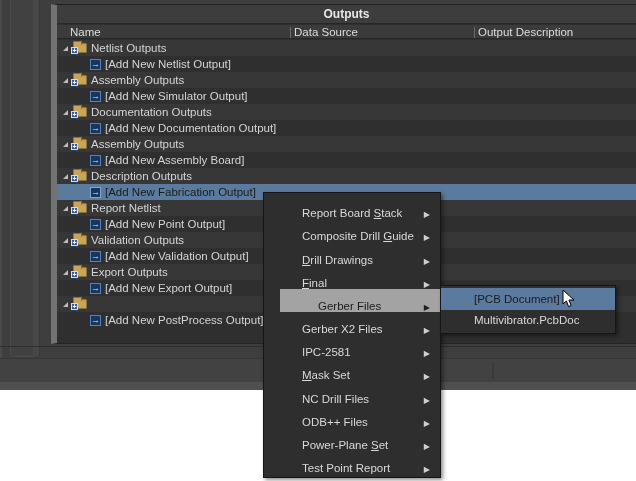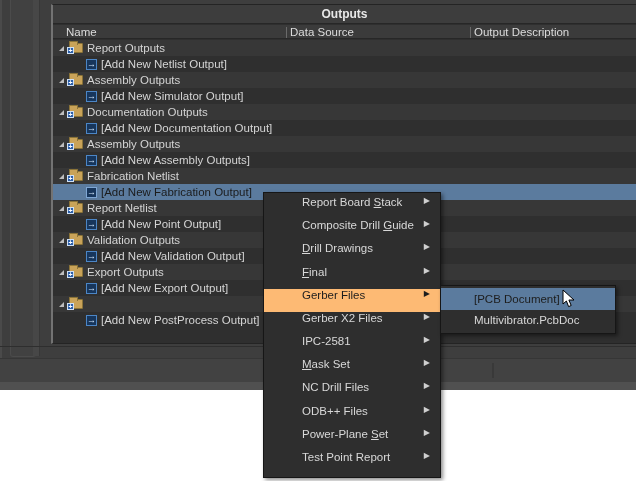--- a/index.html
+++ b/index.html
@@ -14,21 +14,21 @@
                    border:1px solid #4b4b4b; border-top:none; border-radius:0 0 3px 3px; background:#414141; }
   .gutter-strip  { position:absolute; left:33px; top:0; width:7px; height:356px;
                    background:#474747; border-right:1px solid #383838; }
   .band-line-1 { position:absolute; left:0; top:346px; width:636px; height:1px; background:#2e2e2e; }
   .band-2      { position:absolute; left:0; top:358px; width:636px; height:24px; background:#424242; border-top:1px solid #363636; }
   .splitter-tick { position:absolute; left:492px; top:363px; width:2px; height:15px; background:#393939; }
   .win-bottom-edge { position:absolute; left:0; top:382px; width:636px; height:8px; background:#505050; }
 
   
   .outputs-group { position:absolute; left:51px; top:4px; width:585px; height:340px;
-                   border-left:2px solid #737373; border-top:1px solid #242424; border-bottom:1px solid #242424;
+                   border-left:6px solid #737373; border-top:1px solid #242424; border-bottom:1px solid #242424;
                    background:#2f2f2f; }
   .group-header { position:absolute; left:0; top:0; width:100%; height:19px; background:#3d3d3d;
                   border-bottom:1px solid #272727; color:#e8e8e8; font-size:12px; font-weight:bold;
                   text-align:center; line-height:19px; }
   .grid-header { position:absolute; left:0; top:20px; width:100%; height:14px; background:#3b3b3b;
                  border-bottom:1px solid #272727; color:#dcdcdc; font-size:11.5px; line-height:14px; }
   .col-name { position:absolute; left:13px; top:0; }
   .col-datasource { position:absolute; left:237px; top:0; }
   .col-outputdesc { position:absolute; left:421px; top:0; }
   .col-sep { position:absolute; top:2px; width:1px; height:11px; background:#6a6a6a; }
@@ -51,24 +51,24 @@
                   border:1px solid #cfe0f4; color:#ffffff; font-size:7px; line-height:5px; font-weight:bold;
                   text-align:center; }
   .add-icon { width:11px; height:11px; background:#17365c; border:1px solid #4c86c6; color:#cfe4fa;
               font-size:9px; line-height:9px; text-align:center; margin-left:33px; margin-right:4px; flex:0 0 auto; }
   .row.selected .add-icon { border-color:#7ea6d4; }
 
   
   .context-menu { position:absolute; left:263px; top:192px; width:178px; height:286px;
                   background:#2e2e2e; border:1px solid #161616; box-shadow:2px 2px 4px rgba(0,0,0,0.45);
                   display:flex; flex-direction:column; padding:3px 0; z-index:10; }
-  .mi { flex:1; display:flex; align-items:flex-start; color:#d8d8d8; font-size:11.5px;
+  .mi { flex:1; display:flex; align-items:flex-end; color:#d8d8d8; font-size:11.5px;
         padding-left:38px; padding-right:10px; position:relative; white-space:nowrap; }
   .mi .arrow { position:absolute; right:10px; font-size:8px; color:#cfcfcf; }
-  .mi.hl { background:#fdba74; color:#1d1d1d; }
+  .mi.hl { background:#a3a3a3; color:#1d1d1d;margin-left:16px; }
   .mi.hl .arrow { color:#1d1d1d; }
   .u { text-decoration:underline; }
 
   
   .submenu { position:absolute; left:440px; top:285px; width:176px; height:49px;
              background:#2e2e2e; border:1px solid #161616; box-shadow:2px 2px 4px rgba(0,0,0,0.45);
              display:flex; flex-direction:column; padding:2px 0; z-index:11; }
   .smi { flex:1; display:flex; align-items:center; color:#d8d8d8; font-size:11.5px; padding-left:33px;
          white-space:nowrap; }
   .smi.hl { background:#5b7b9e; color:#1d1d1d; }
@@ -100,21 +100,21 @@
         <span class="col-sep sep-2"></span>
         <span class="col-outputdesc">Output Description</span>
       </div>
 
       <div class="rows">
         <div class="row cat">
           <span class="expander"></span>
           <span class="folder">
               <span class="folder-badge">+</span>
             </span>
-          <span>Report Outputs</span>
+          <span>Netlist Outputs</span>
         </div>
         <div class="row add">
           <span class="add-icon">→</span>
           <span>[Add New Netlist Output]</span>
         </div>
         <div class="row cat">
           <span class="expander"></span>
           <span class="folder">
               <span class="folder-badge">+</span>
             </span>
@@ -137,28 +137,28 @@
         </div>
         <div class="row cat">
           <span class="expander"></span>
           <span class="folder">
               <span class="folder-badge">+</span>
             </span>
           <span>Assembly Outputs</span>
         </div>
         <div class="row add">
           <span class="add-icon">→</span>
-          <span>[Add New Assembly Outputs]</span>
-        </div>
-        <div class="row cat">
-          <span class="expander"></span>
-          <span class="folder">
-              <span class="folder-badge">+</span>
-            </span>
-          <span>Fabrication Netlist</span>
+          <span>[Add New Assembly Board]</span>
+        </div>
+        <div class="row cat">
+          <span class="expander"></span>
+          <span class="folder">
+              <span class="folder-badge">+</span>
+            </span>
+          <span>Description Outputs</span>
         </div>
         <div class="row add selected">
           <span class="add-icon">→</span>
           <span>[Add New Fabrication Output]</span>
         </div>
         <div class="row cat">
           <span class="expander"></span>
           <span class="folder">
               <span class="folder-badge">+</span>
             </span>

